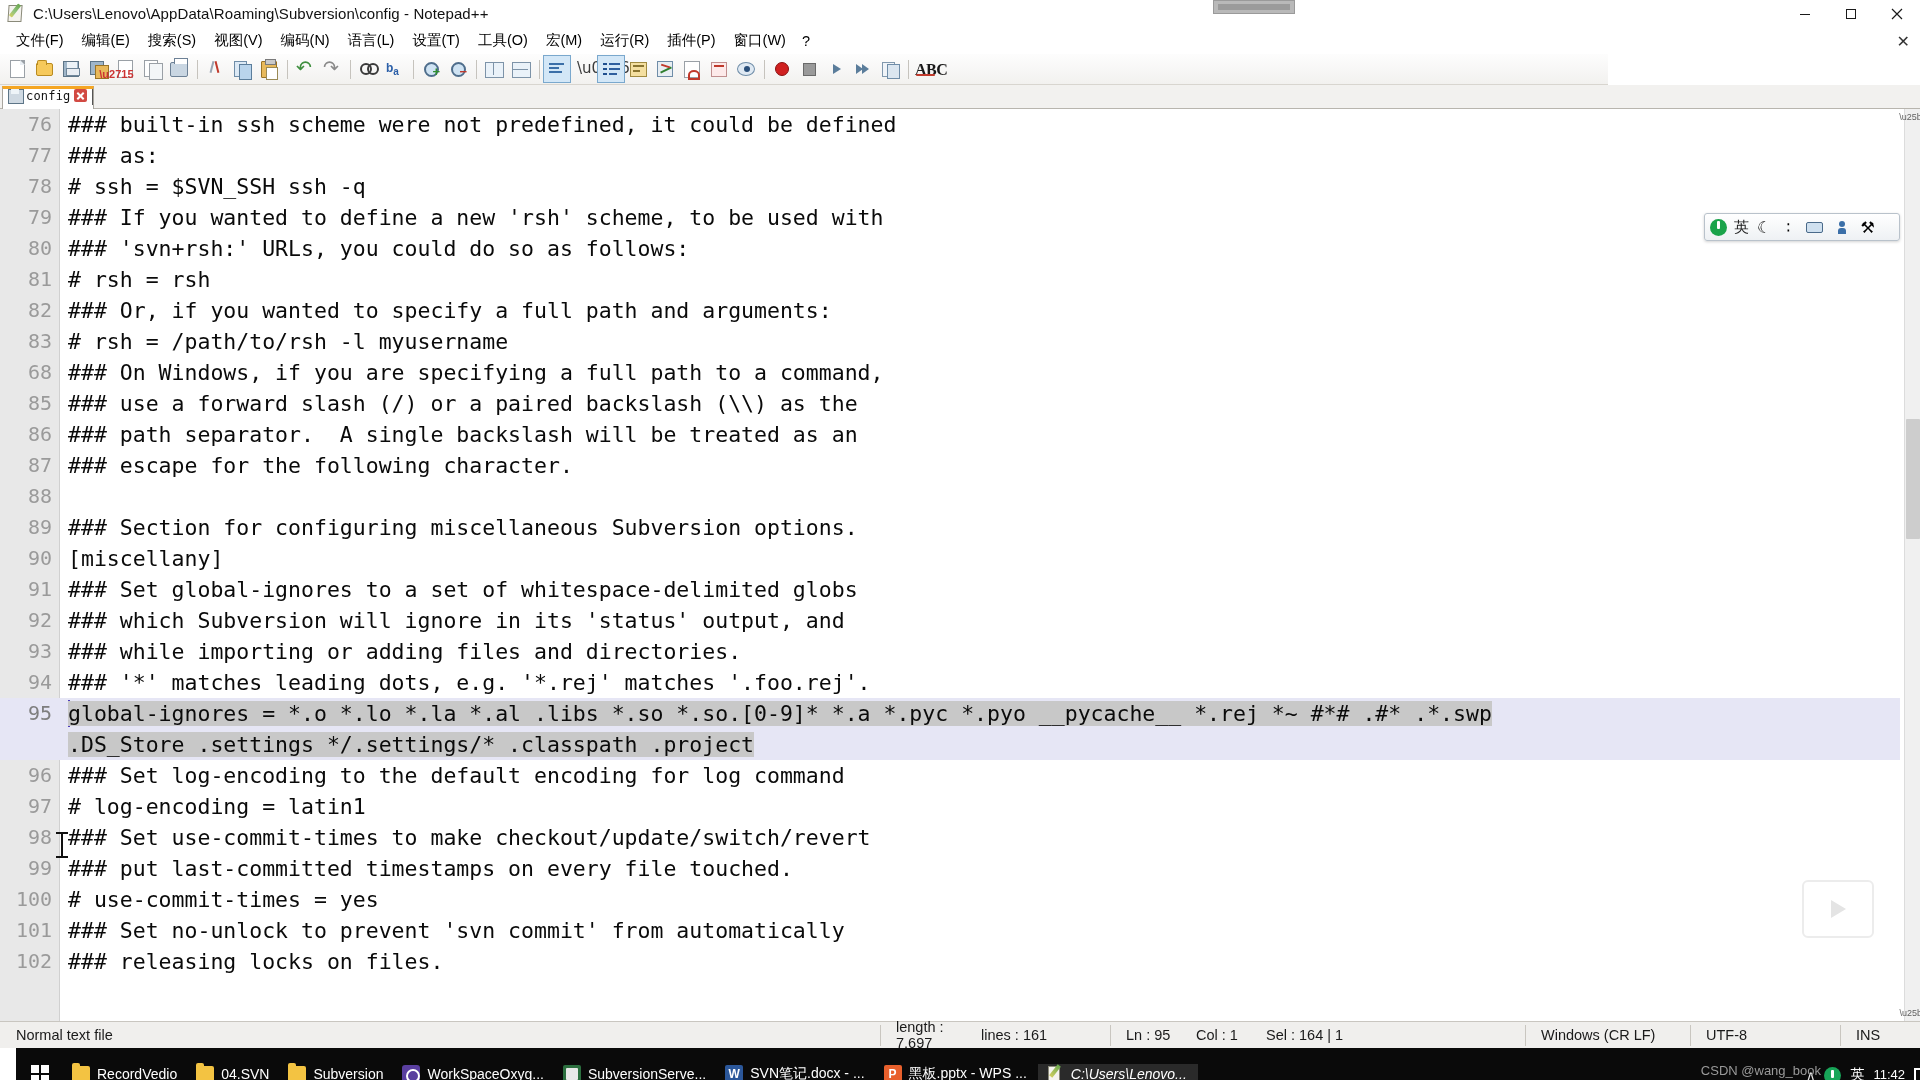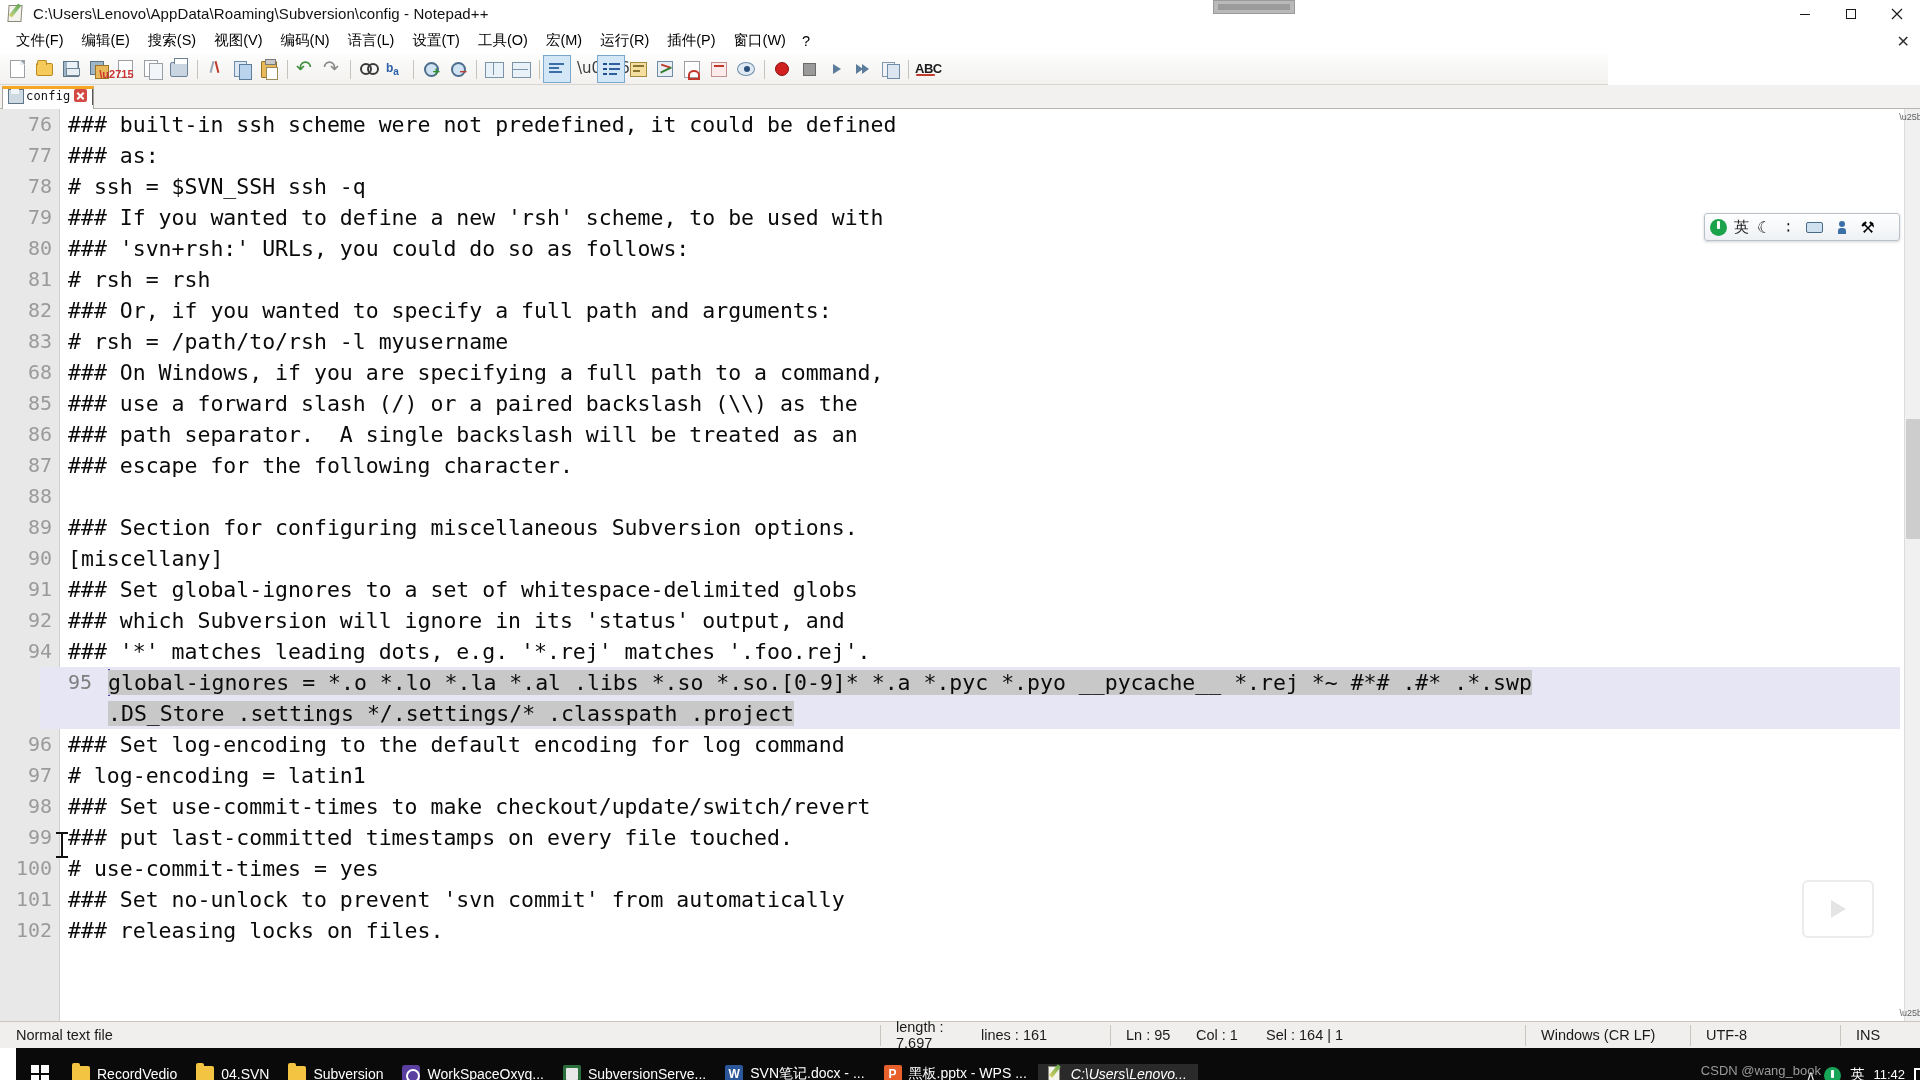--- a/index.html
+++ b/index.html
@@ -158,21 +158,21 @@
   .ic-recstop{ width:13px; height:13px; background:#9a9a9a; border:1px solid #6a6a6a; }
   .ic-play{ width:15px; height:14px; position:relative; }
   .ic-play:after{ content:""; position:absolute; left:4px; top:2px; border-style:solid; border-width:5px 0 5px 8px; border-color:transparent transparent transparent #5b7d9b; }
   .ic-playmulti{ width:16px; height:14px; position:relative; }
   .ic-playmulti:before,.ic-playmulti:after{ content:""; position:absolute; top:2px; border-style:solid; border-width:5px 0 5px 7px; border-color:transparent transparent transparent #5b7d9b; }
   .ic-playmulti:before{ left:1px; }
   .ic-playmulti:after{ left:7px; }
   .ic-macro{ width:16px; height:15px; position:relative; }
   .ic-macro:before{ content:""; position:absolute; left:0; top:0; width:11px; height:13px; background:#f0f4f8; border:1px solid #8198ad; }
   .ic-macro:after{ content:""; position:absolute; left:5px; top:2px; width:11px; height:13px; background:#dbe6f0; border:1px solid #6f8da8; }
-  .ic-abc{ width:22px; height:16px; position:relative; color:#1a1a1a; font-size:13px; font-weight:bold; letter-spacing:-0.5px; }
+  .ic-abc{ width:22px; height:16px; position:relative; color:#1a1a1a; font-size:16px; font-weight:bold; letter-spacing:-0.5px;font-family:Liberation Serif, serif; }
   .ic-abc:after{ content:""; position:absolute; left:1px; bottom:1px; width:19px; height:2px; background:#c0392b; border-radius:2px; }
 
   
   .tabbar{
     position:absolute; left:0; top:85px; width:1920px; height:24px;
     background:#f2f1ef; border-bottom:1px solid #b8b5ae;
   }
   .tab{
     position:absolute; left:2px; top:1px; height:23px;
     background:#ffffff;
@@ -212,21 +212,21 @@
   }
   .gutter-fold{
     position:absolute; left:60px; top:0; width:8px; height:912px; background:#ffffff;
   }
   .lines{
     position:absolute; left:0; top:0; width:1900px;
     font-family:"DejaVu Sans Mono", monospace;
     font-size:21.5px; line-height:31px;
   }
   .row{ position:relative; height:31px; white-space:pre; }
-  .row.tall{ height:62px;margin-left:40px; }
+  .row.tall{ height:62px; }
   .ln{
     position:absolute; left:0; top:0; width:52px; text-align:right;
     color:#9a9a9a; font-size:20px; line-height:31px;
     font-family:"DejaVu Sans Mono", monospace;
   }
   .txt{
     position:absolute; left:68px; top:0; color:#0a0a0a; line-height:31px;
   }
   .row.sel { background:#e6e6f5; }
   .row.sel .seg{ background:#c8c8c8; }
@@ -532,20 +532,21 @@
       <div class="row"><span class="ln">83</span><span class="txt"># rsh = /path/to/rsh -l myusername</span></div>
       <div class="row"><span class="ln">68</span><span class="txt">### On Windows, if you are specifying a full path to a command,</span></div>
       <div class="row"><span class="ln">85</span><span class="txt">### use a forward slash (/) or a paired backslash (\\) as the</span></div>
       <div class="row"><span class="ln">86</span><span class="txt">### path separator.  A single backslash will be treated as an</span></div>
       <div class="row"><span class="ln">87</span><span class="txt">### escape for the following character.</span></div>
       <div class="row"><span class="ln">88</span><span class="txt"></span></div>
       <div class="row"><span class="ln">89</span><span class="txt">### Section for configuring miscellaneous Subversion options.</span></div>
       <div class="row"><span class="ln">90</span><span class="txt">[miscellany]</span></div>
       <div class="row"><span class="ln">91</span><span class="txt">### Set global-ignores to a set of whitespace-delimited globs</span></div>
       <div class="row"><span class="ln">92</span><span class="txt">### which Subversion will ignore in its 'status' output, and</span></div>
+      <div class="row"><span class="ln">93</span><span class="txt">### while importing or adding files and directories.</span></div>
       <div class="row"><span class="ln">94</span><span class="txt">### '*' matches leading dots, e.g. '*.rej' matches '.foo.rej'.</span></div>
       <div class="row sel tall"><span class="ln">95</span><span class="caret-line"></span><span class="txt"><span class="seg">global-ignores = *.o *.lo *.la *.al .libs *.so *.so.[0-9]* *.a *.pyc *.pyo __pycache__ *.rej *~ #*# .#* .*.swp</span><br><span class="seg">.DS_Store .settings */.settings/* .classpath .project</span></span></div>
       <div class="row"><span class="ln">96</span><span class="txt">### Set log-encoding to the default encoding for log command</span></div>
       <div class="row"><span class="ln">97</span><span class="txt"># log-encoding = latin1</span></div>
       <div class="row"><span class="ln">98</span><span class="txt">### Set use-commit-times to make checkout/update/switch/revert</span></div>
       <div class="row"><span class="ln">99</span><span class="txt">### put last-committed timestamps on every file touched.</span></div>
       <div class="row"><span class="ln">100</span><span class="txt"># use-commit-times = yes</span></div>
       <div class="row"><span class="ln">101</span><span class="txt">### Set no-unlock to prevent 'svn commit' from automatically</span></div>
       <div class="row"><span class="ln">102</span><span class="txt">### releasing locks on files.</span></div>
     </div>

